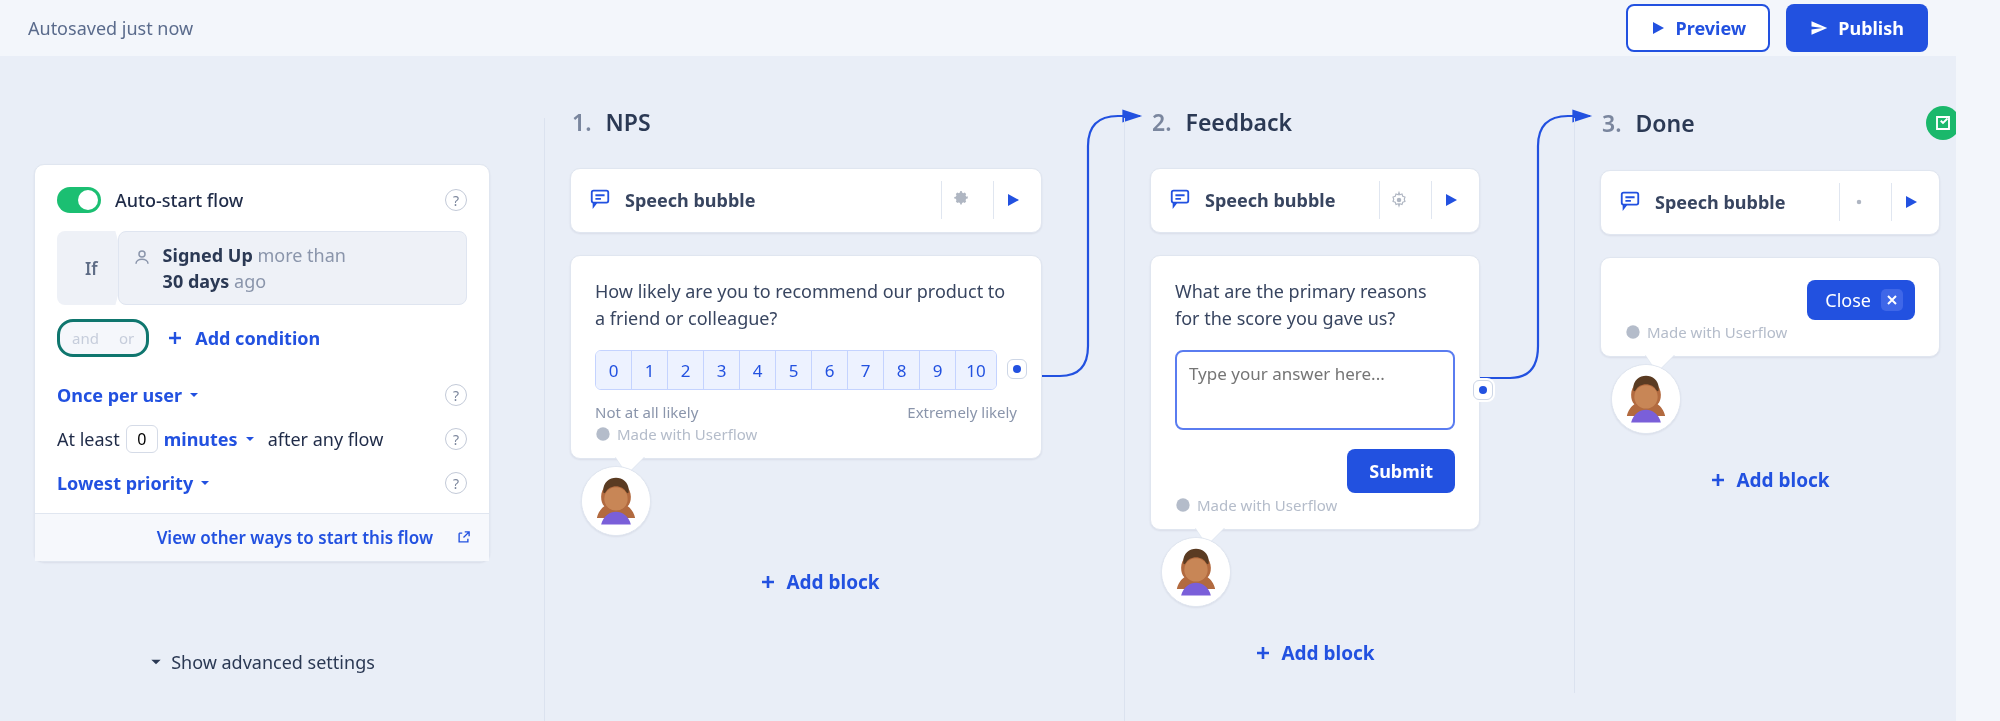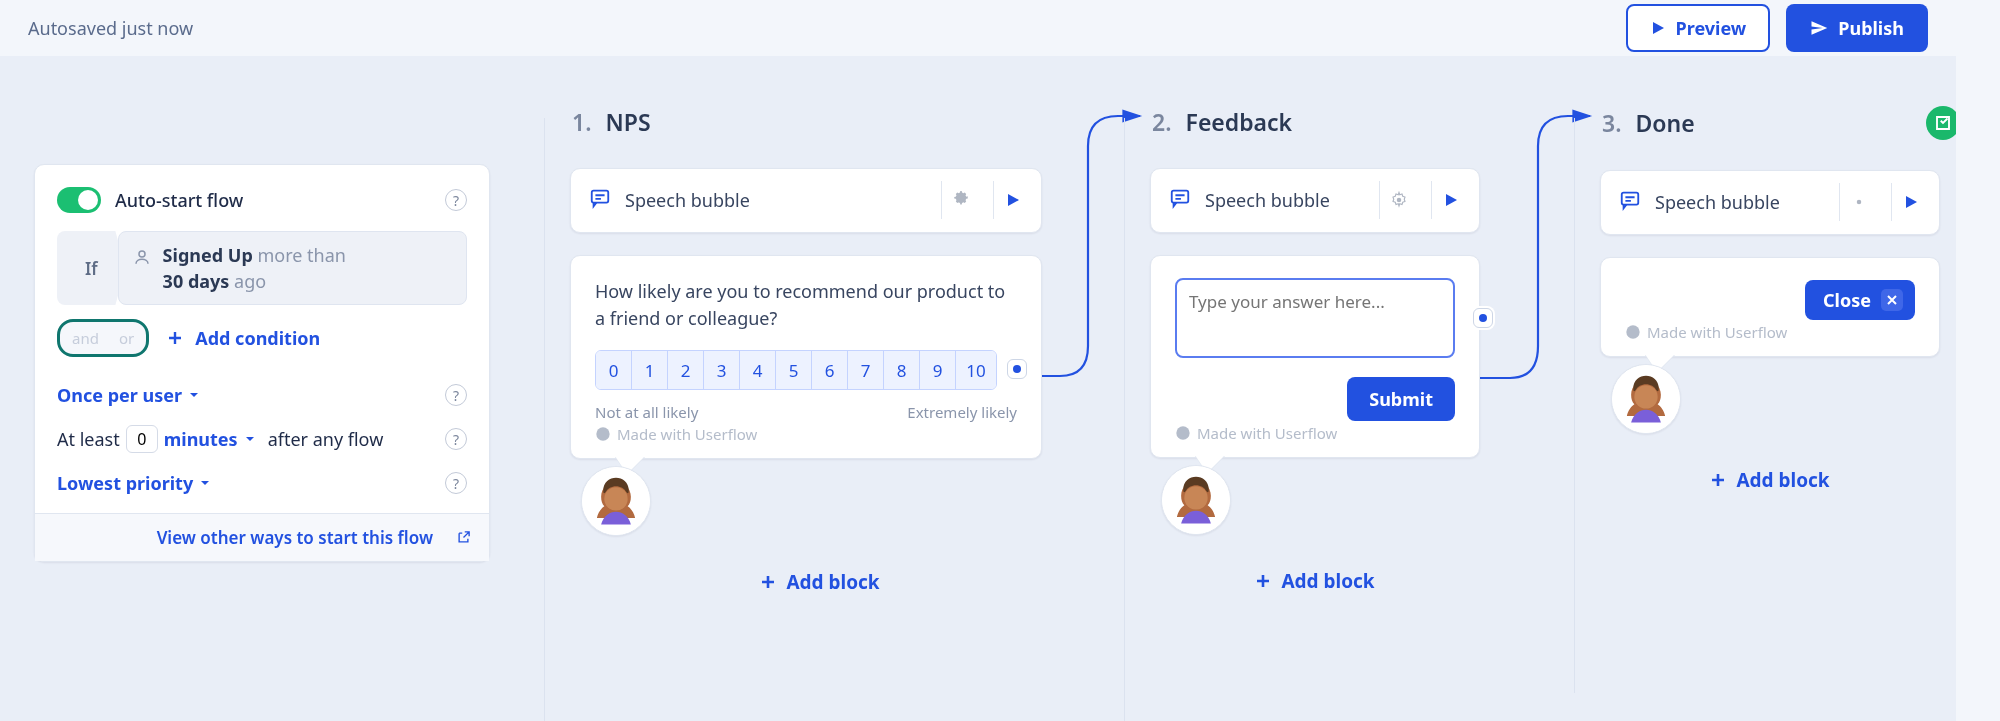--- a/index.html
+++ b/index.html
@@ -56,21 +56,21 @@
 
   
   .step{position:absolute;top:46px;width:500px;}
   .step-sep{position:absolute;top:16px;bottom:-200px;left:-26px;width:1px;background:#dbe2ef;}
   .step-title{font-size:23px;font-weight:600;color:#2b3954;margin:4px 0 30px 2px;display:flex;gap:14px;align-items:center;}
   .step-title .num{color:#7a869e;}
   .step-badge{margin-left:auto;width:34px;height:34px;background:var(--green);border-radius:50%;display:inline-flex;align-items:center;justify-content:center;color:#fff;}
 
   .card{background:var(--white);border:1px solid var(--border);border-radius:10px;box-shadow:var(--shadow);width:472px;}
   .card-head{display:flex;align-items:center;padding:12px 10px 12px 18px;gap:14px;border-bottom:1px solid transparent;}
-  .card-head .label{font-size:18px;color:#384560;font-weight:400;}
+  .card-head .label{font-size:18px;color:#384560;font-weight:700;}
   .card-head .spacer{flex:1;}
   .head-icon{width:38px;height:38px;display:inline-flex;align-items:center;justify-content:center;color:#7a859a;border-left:1px solid var(--border);}
   .head-icon.play{color:var(--blue);}
   .chat-icon{color:var(--blue);}
   .bubble{background:var(--white);border:1px solid var(--border);border-radius:10px;box-shadow:var(--shadow);width:472px;padding:22px 24px 14px;position:relative;margin-top:22px;}
   .bubble .q{font-size:18px;color:#384560;line-height:1.5;margin-bottom:18px;}
   .nps{display:flex;border:1px solid var(--blue-mid);border-radius:6px;overflow:hidden;width:max-content;}
   .nps div{width:36px;height:38px;display:flex;align-items:center;justify-content:center;font-size:17px;color:var(--blue);background:var(--blue-light);border-right:1px solid var(--blue-mid);cursor:pointer;}
   .nps div:last-child{border-right:none;width:40px;}
   .nps-labels{display:flex;justify-content:space-between;font-size:15px;color:#8a95ab;margin-top:12px;}
@@ -79,21 +79,21 @@
   .bubble-tail{position:absolute;left:44px;bottom:-16px;width:0;height:0;border-left:12px solid transparent;border-right:18px solid transparent;border-top:18px solid #fff;filter:drop-shadow(0 1px 0 var(--border));}
   .avatar{position:absolute;left:10px;bottom:-78px;width:70px;height:70px;border-radius:50%;background:#fff;border:1px solid var(--border);overflow:hidden;box-shadow:var(--shadow);}
   .avatar svg{width:100%;height:100%;}
 
   .node-out{position:absolute;width:14px;height:14px;border:2px solid var(--blue);background:#fff;border-radius:50%;box-shadow:0 0 0 2px #fff;}
   .node-out.boxed{border:1px solid #cdd6e6;border-radius:6px;width:20px;height:20px;display:flex;align-items:center;justify-content:center;background:#fff;}
   .node-out.boxed::after{content:"";width:8px;height:8px;background:var(--blue);border-radius:50%;}
 
   .textarea{width:100%;height:80px;border:2px solid #5a7cf0;border-radius:8px;resize:none;font-size:17px;padding:10px 12px;color:#9aa4b8;font-family:inherit;}
   .submit{background:var(--blue);color:#fff;font-weight:700;border:none;border-radius:8px;padding:10px 22px;font-size:18px;float:right;margin-top:14px;cursor:pointer;}
-  .closebtn{background:var(--blue);color:#fff;font-weight:700;border:none;border-radius:8px;padding:8px 12px 8px 18px;font-size:18px;float:right;display:inline-flex;align-items:center;gap:10px;cursor:pointer;}
+  .closebtn{background:var(--blue);color:#fff;font-weight:400;border:none;border-radius:8px;padding:8px 12px 8px 18px;font-size:18px;float:right;display:inline-flex;align-items:center;gap:10px;cursor:pointer;}
   .closebtn .x{width:22px;height:22px;background:#3f67e8;border-radius:5px;display:inline-flex;align-items:center;justify-content:center;}
 
   .addblock{color:var(--blue);font-weight:700;font-size:19px;display:flex;gap:10px;align-items:center;justify-content:center;cursor:pointer;}
 
   
   svg.connectors{position:absolute;top:0;left:0;pointer-events:none;overflow:visible;}
 </style>
 </head>
 <body>
 
@@ -199,20 +199,26 @@
         </div>
       </div>
       <div class="settings-footer">
         <span class="footer-link">
           <span>View other ways to start this flow</span>
           <svg width="15" height="15" viewBox="0 0 24 24" fill="none" stroke="currentColor" stroke-width="2.2">
               <path d="M14 3h7v7M21 3l-9 9M5 5h5M5 5v14h14v-5"></path>
             </svg>
         </span>
       </div>
+    </div>
+    <div class="advset" style="position:absolute;left:34px;top:568px;width:456px;">
+      <svg width="14" height="14" viewBox="0 0 12 12" fill="currentColor">
+          <path d="M2 4l4 4 4-4z"></path>
+        </svg>
+      <span>Show advanced settings</span>
     </div>
 
     <div class="step" style="left:570px">
       <div class="step-sep"></div>
       <div class="step-title">
           <span class="num">1.</span>
           <span>NPS</span>
         </div>
       <div class="card">
         <div class="card-head">
@@ -302,20 +308,21 @@
               </svg>
             </span>
           <span class="head-icon play">
               <svg width="16" height="16" viewBox="0 0 16 16" fill="currentColor">
                 <path d="M3 2l11 6-11 6z"></path>
               </svg>
             </span>
         </div>
       </div>
       <div class="bubble" style="width:330px">
+        <div class="q">What are the primary reasons for the score you gave us?</div>
         <div style="position:relative">
           <textarea class="textarea" placeholder="Type your answer here..." style=""></textarea>
           <span class="node-out boxed" style="position:absolute;right:-38px;top:30px"></span>
         </div>
         <button class="submit">Submit</button>
         <div style="clear:both"></div>
         <div class="madewith">
           <svg viewBox="0 0 24 24" fill="currentColor">
               <circle cx="12" cy="12" r="10"></circle>
             </svg>

